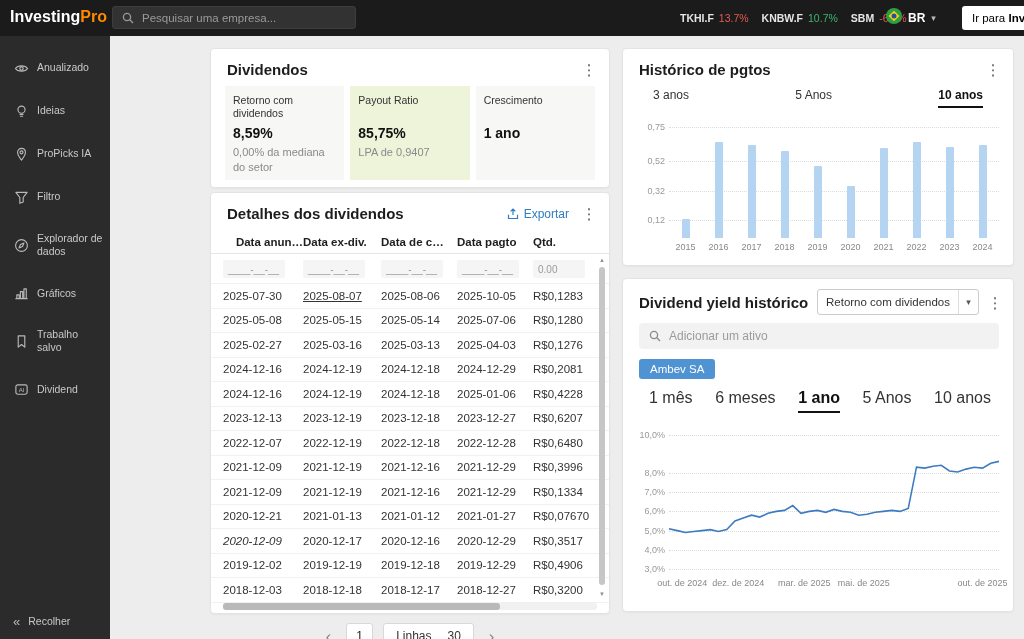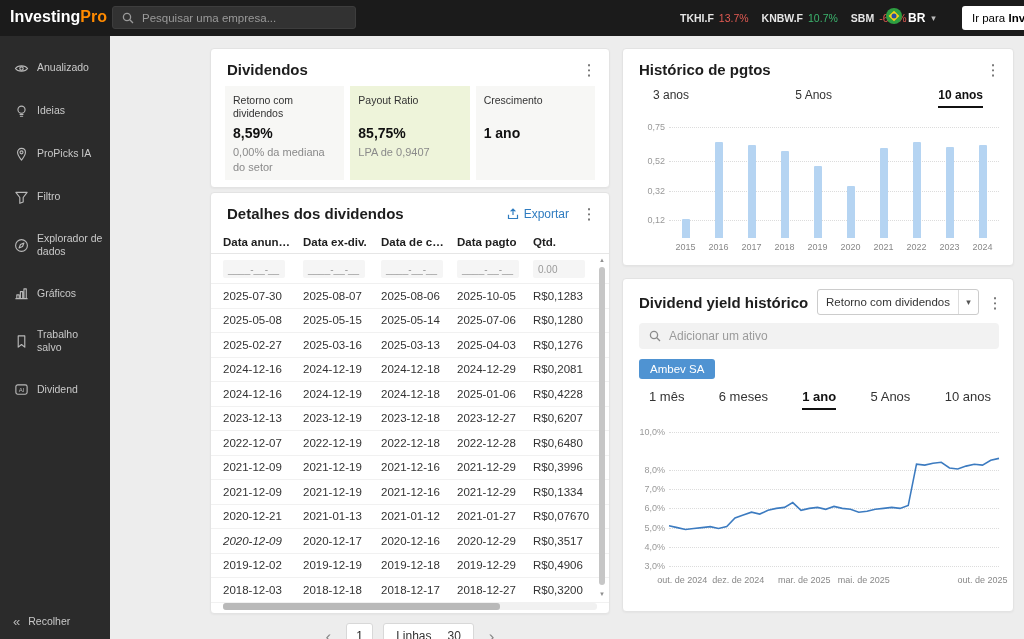--- a/index.html
+++ b/index.html
@@ -88,21 +88,21 @@
   #card-yield .card-header{padding:10px 10px 6px 16px}
   .dropdown{height:26px;border:1px solid #ccc;border-radius:3px;display:flex;align-items:center;font-size:11.5px;color:#333;cursor:pointer;background:#fff}
   .dd-label{padding:0 8px;white-space:nowrap}
   .dd-chev{width:20px;text-align:center;border-left:1px solid #ddd;color:#555;font-size:9px;line-height:24px}
   #card-yield .kebab{margin-left:8px}
   .asset-search{margin:2px 14px 0 16px;height:26px;background:#f2f2f2;border-radius:4px;display:flex;align-items:center;padding:0 8px;gap:6px}
   .asset-search input{flex:1;background:transparent;border:none;outline:none;font-size:12px;color:#333;font-family:"Liberation Sans",sans-serif}
   .asset-search input::placeholder{color:#9b9b9b}
   .chip-row{margin:10px 16px 0}
   .chip{display:inline-block;background:#4f93d2;color:#fff;font-size:11.5px;padding:4px 11px;border-radius:3px;cursor:pointer}
-  .y-tabs{display:flex;justify-content:space-between;margin:10px 22px 0 26px;font-size:13px;color:#333}
+  .y-tabs{display:flex;justify-content:space-between;margin:10px 22px 0 26px;font-size:16px;color:#333}
   .lchart{margin:10px 10px 0 14px;position:relative}
   .l-plot{margin-left:32px;margin-right:4px;height:146px;position:relative}
   .l-plot svg{position:absolute;left:0;top:0;width:100%;height:100%;overflow:visible}
   .l-x{position:relative;margin-left:32px;margin-right:4px;height:14px;margin-top:9px}
   .l-xlab{position:absolute;top:0;transform:translateX(-50%);font-size:9px;color:#888;white-space:nowrap}
 </style>
 </head>
 <body>
 
 <header class="topbar">
@@ -257,37 +257,37 @@
       <span class="card-title">Detalhes dos dividendos</span>
       <span class="export">
         <svg width="12" height="12" viewBox="0 0 12 12">
             <path d="M6 1 V7 M3.6 3.4 L6 1 L8.4 3.4 M1.5 6.8 V10.5 H10.5 V6.8" stroke="#2f7cc0" fill="none" stroke-width="1.2"></path>
           </svg>
         <span>Exportar</span>
       </span>
       <span class="kebab">⋮</span>
     </div>
     <div class="t-head">
-        <span class="tcell" style="width: 80px;">Data anun…</span>
+        <span class="tcell" style="width: 80px; text-align: right;">Data anun…</span>
         <span class="tcell" style="width: 78px;">Data ex-div.</span>
         <span class="tcell" style="width: 76px;">Data de c…</span>
         <span class="tcell" style="width: 76px;">Data pagto</span>
         <span class="tcell" style="width: 60px;">Qtd.</span>
       </div>
     <div class="t-filters">
         <span class="tcell" style="width: 80px;"><span class="filter-box">____-__-__</span></span>
         <span class="tcell" style="width: 78px;"><span class="filter-box">____-__-__</span></span>
         <span class="tcell" style="width: 76px;"><span class="filter-box">____-__-__</span></span>
         <span class="tcell" style="width: 76px;"><span class="filter-box">____-__-__</span></span>
         <span class="tcell" style="width: 60px;"><span class="filter-box" style="width: 52px;">0.00</span></span>
       </div>
     <div class="t-body">
         <div class="t-row">
           <span class="tcell" style="width: 80px;">2025-07-30</span>
-          <span class="tcell" style="width: 78px;">2025-08-07</span>
+          <span class="tcell" style="width: 78px; text-decoration: underline;">2025-08-07</span>
           <span class="tcell" style="width: 76px;">2025-08-06</span>
           <span class="tcell" style="width: 76px;">2025-10-05</span>
           <span class="tcell" style="width: 60px;">R$0,1283</span>
         </div>
         <div class="t-row">
           <span class="tcell" style="width: 80px;">2025-05-08</span>
           <span class="tcell" style="width: 78px;">2025-05-15</span>
           <span class="tcell" style="width: 76px;">2025-05-14</span>
           <span class="tcell" style="width: 76px;">2025-07-06</span>
           <span class="tcell" style="width: 60px;">R$0,1280</span>

